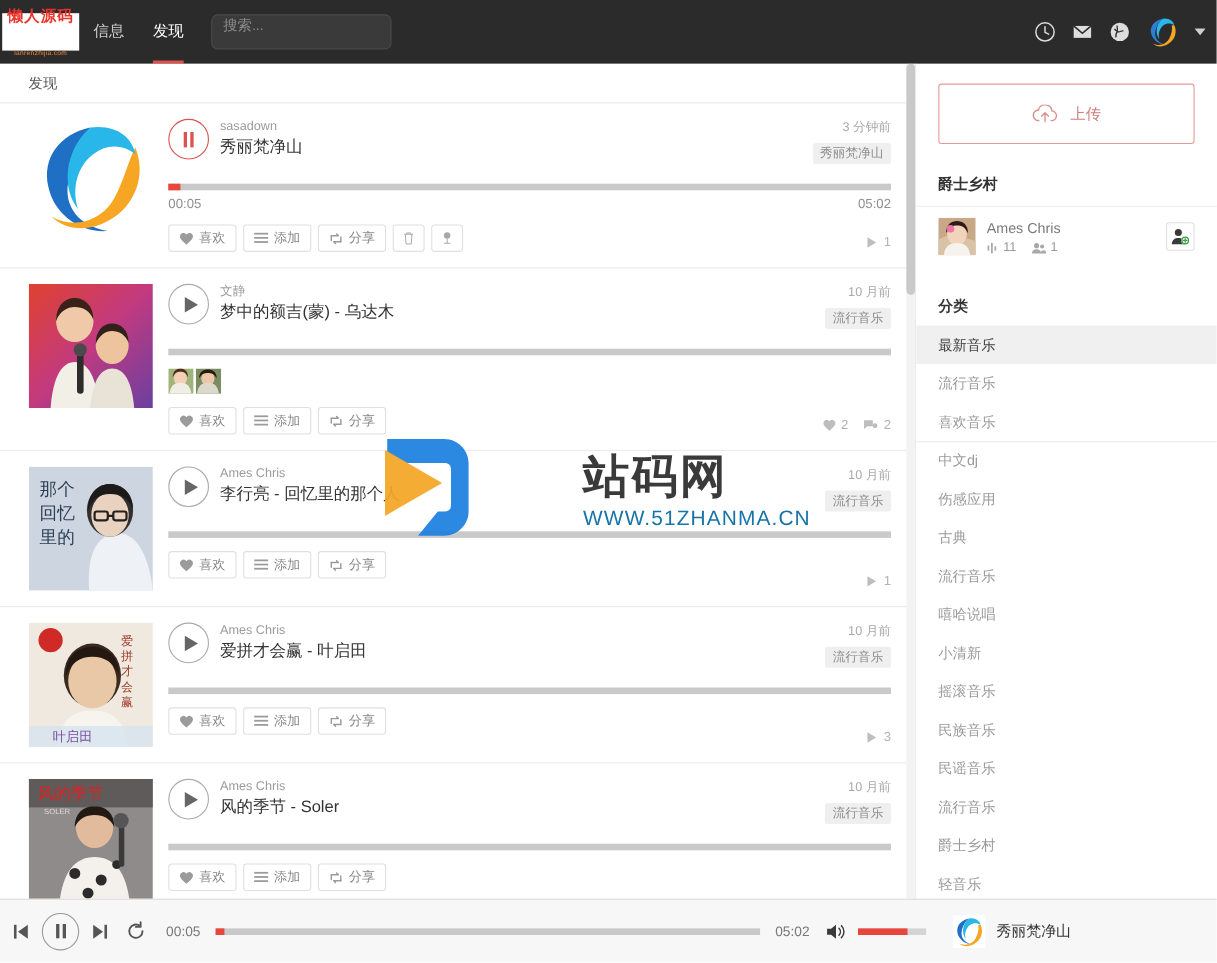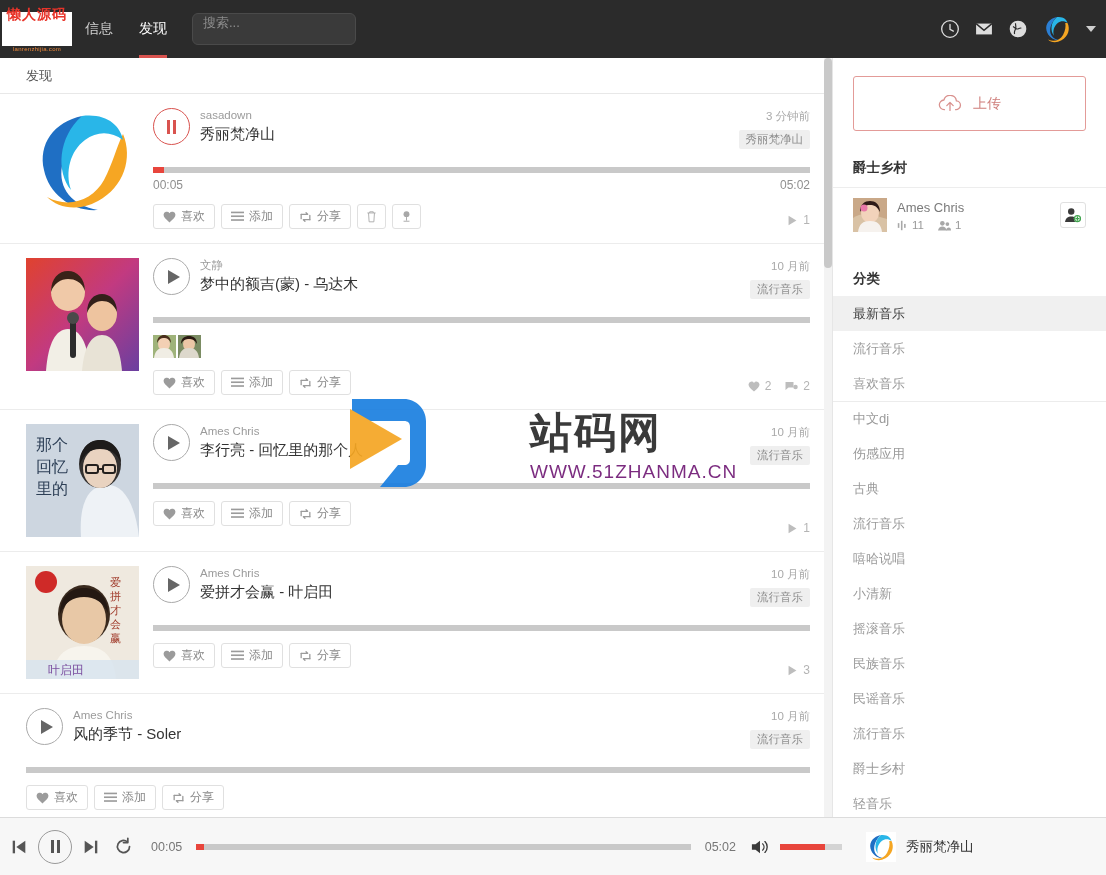--- a/index.html
+++ b/index.html
@@ -152,21 +152,21 @@
   #pnowimg { width: 30px; height: 30px; flex: 0 0 30px; }
   #pnowtitle { font-size: 13.5px; color: #333; }
 
   
   #scrolltrack { position: absolute; right: 0; top: 0; width: 8px; height: 780px; background: #f3f3f3; }
   #scrollthumb { position: absolute; right: 0; top: 0; width: 8px; height: 210px; background: #c9c9c9; border-radius: 4px; cursor: pointer; }
 
   
   #wm { position: absolute; left: 340px; top: 325px; width: 380px; height: 130px; pointer-events: none; opacity: .92; }
   #wm .wt { position: absolute; left: 190px; top: 22px; font-size: 42px; font-weight: bold; color: #2a2a2a; letter-spacing: 2px; }
-  #wm .wu { position: absolute; left: 190px; top: 78px; font-size: 19px; color: #701a75; letter-spacing: 1px; }
+  #wm .wu { position: absolute; left: 190px; top: 78px; font-size: 19px; color: #0369a1; letter-spacing: 1px; }
 </style>
 </head>
 <body>
 
 <div id="topnav">
   <div id="logo">
     <div class="l1">懒人源码</div>
     <div class="l2">lanrenzhijia.com</div>
   </div>
   <div class="navtab">信息</div>
@@ -507,20 +507,37 @@
             <svg width="11" height="11" viewBox="0 0 14 14">
                 <path d="M2 1l10 6-10 6z" fill="#bdbdbd"></path>
               </svg>
             <span>3</span>
           </div>
         </div>
       </div>
     </div>
 
     <div class="track">
+      <div class="cover">
+        <svg viewBox="0 0 113 113" width="113" height="113">
+          <rect width="113" height="113" fill="#8e8b8a"></rect>
+          <rect width="113" height="26" fill="#5e5b5a"></rect>
+          <text x="8" y="18" font-size="15" fill="#d22" font-family="sans-serif">风的季节</text>
+          <text x="14" y="32" font-size="7" fill="#ddd" font-family="sans-serif">SOLER</text>
+          <ellipse cx="60" cy="44" rx="17" ry="19" fill="#e2bb9d"></ellipse>
+          <path d="M42 44c0-13 8-19 18-19s18 6 18 19c-4-8-10-11-18-11s-14 3-18 11z" fill="#241a14"></path>
+          <path d="M28 113c3-28 14-42 32-42s29 14 32 42z" fill="#f4f1ec"></path>
+          <circle cx="42" cy="86" r="5" fill="#2b2b2b"></circle>
+            <circle cx="66" cy="92" r="5" fill="#2b2b2b"></circle>
+          <circle cx="54" cy="104" r="5" fill="#2b2b2b"></circle>
+            <circle cx="80" cy="78" r="4" fill="#2b2b2b"></circle>
+          <rect x="82" y="40" width="5" height="40" rx="2" fill="#3a3a3a"></rect>
+          <circle cx="84" cy="38" r="7" fill="#555"></circle>
+        </svg>
+      </div>
       <div class="tbody">
         <div class="trow1">
           <div class="playbtn">
             <div class="tri"></div>
           </div>
           <div class="tmeta">
             <div class="artist">Ames Chris</div>
             <div class="title">风的季节 - Soler</div>
           </div>
           <div class="tright">

